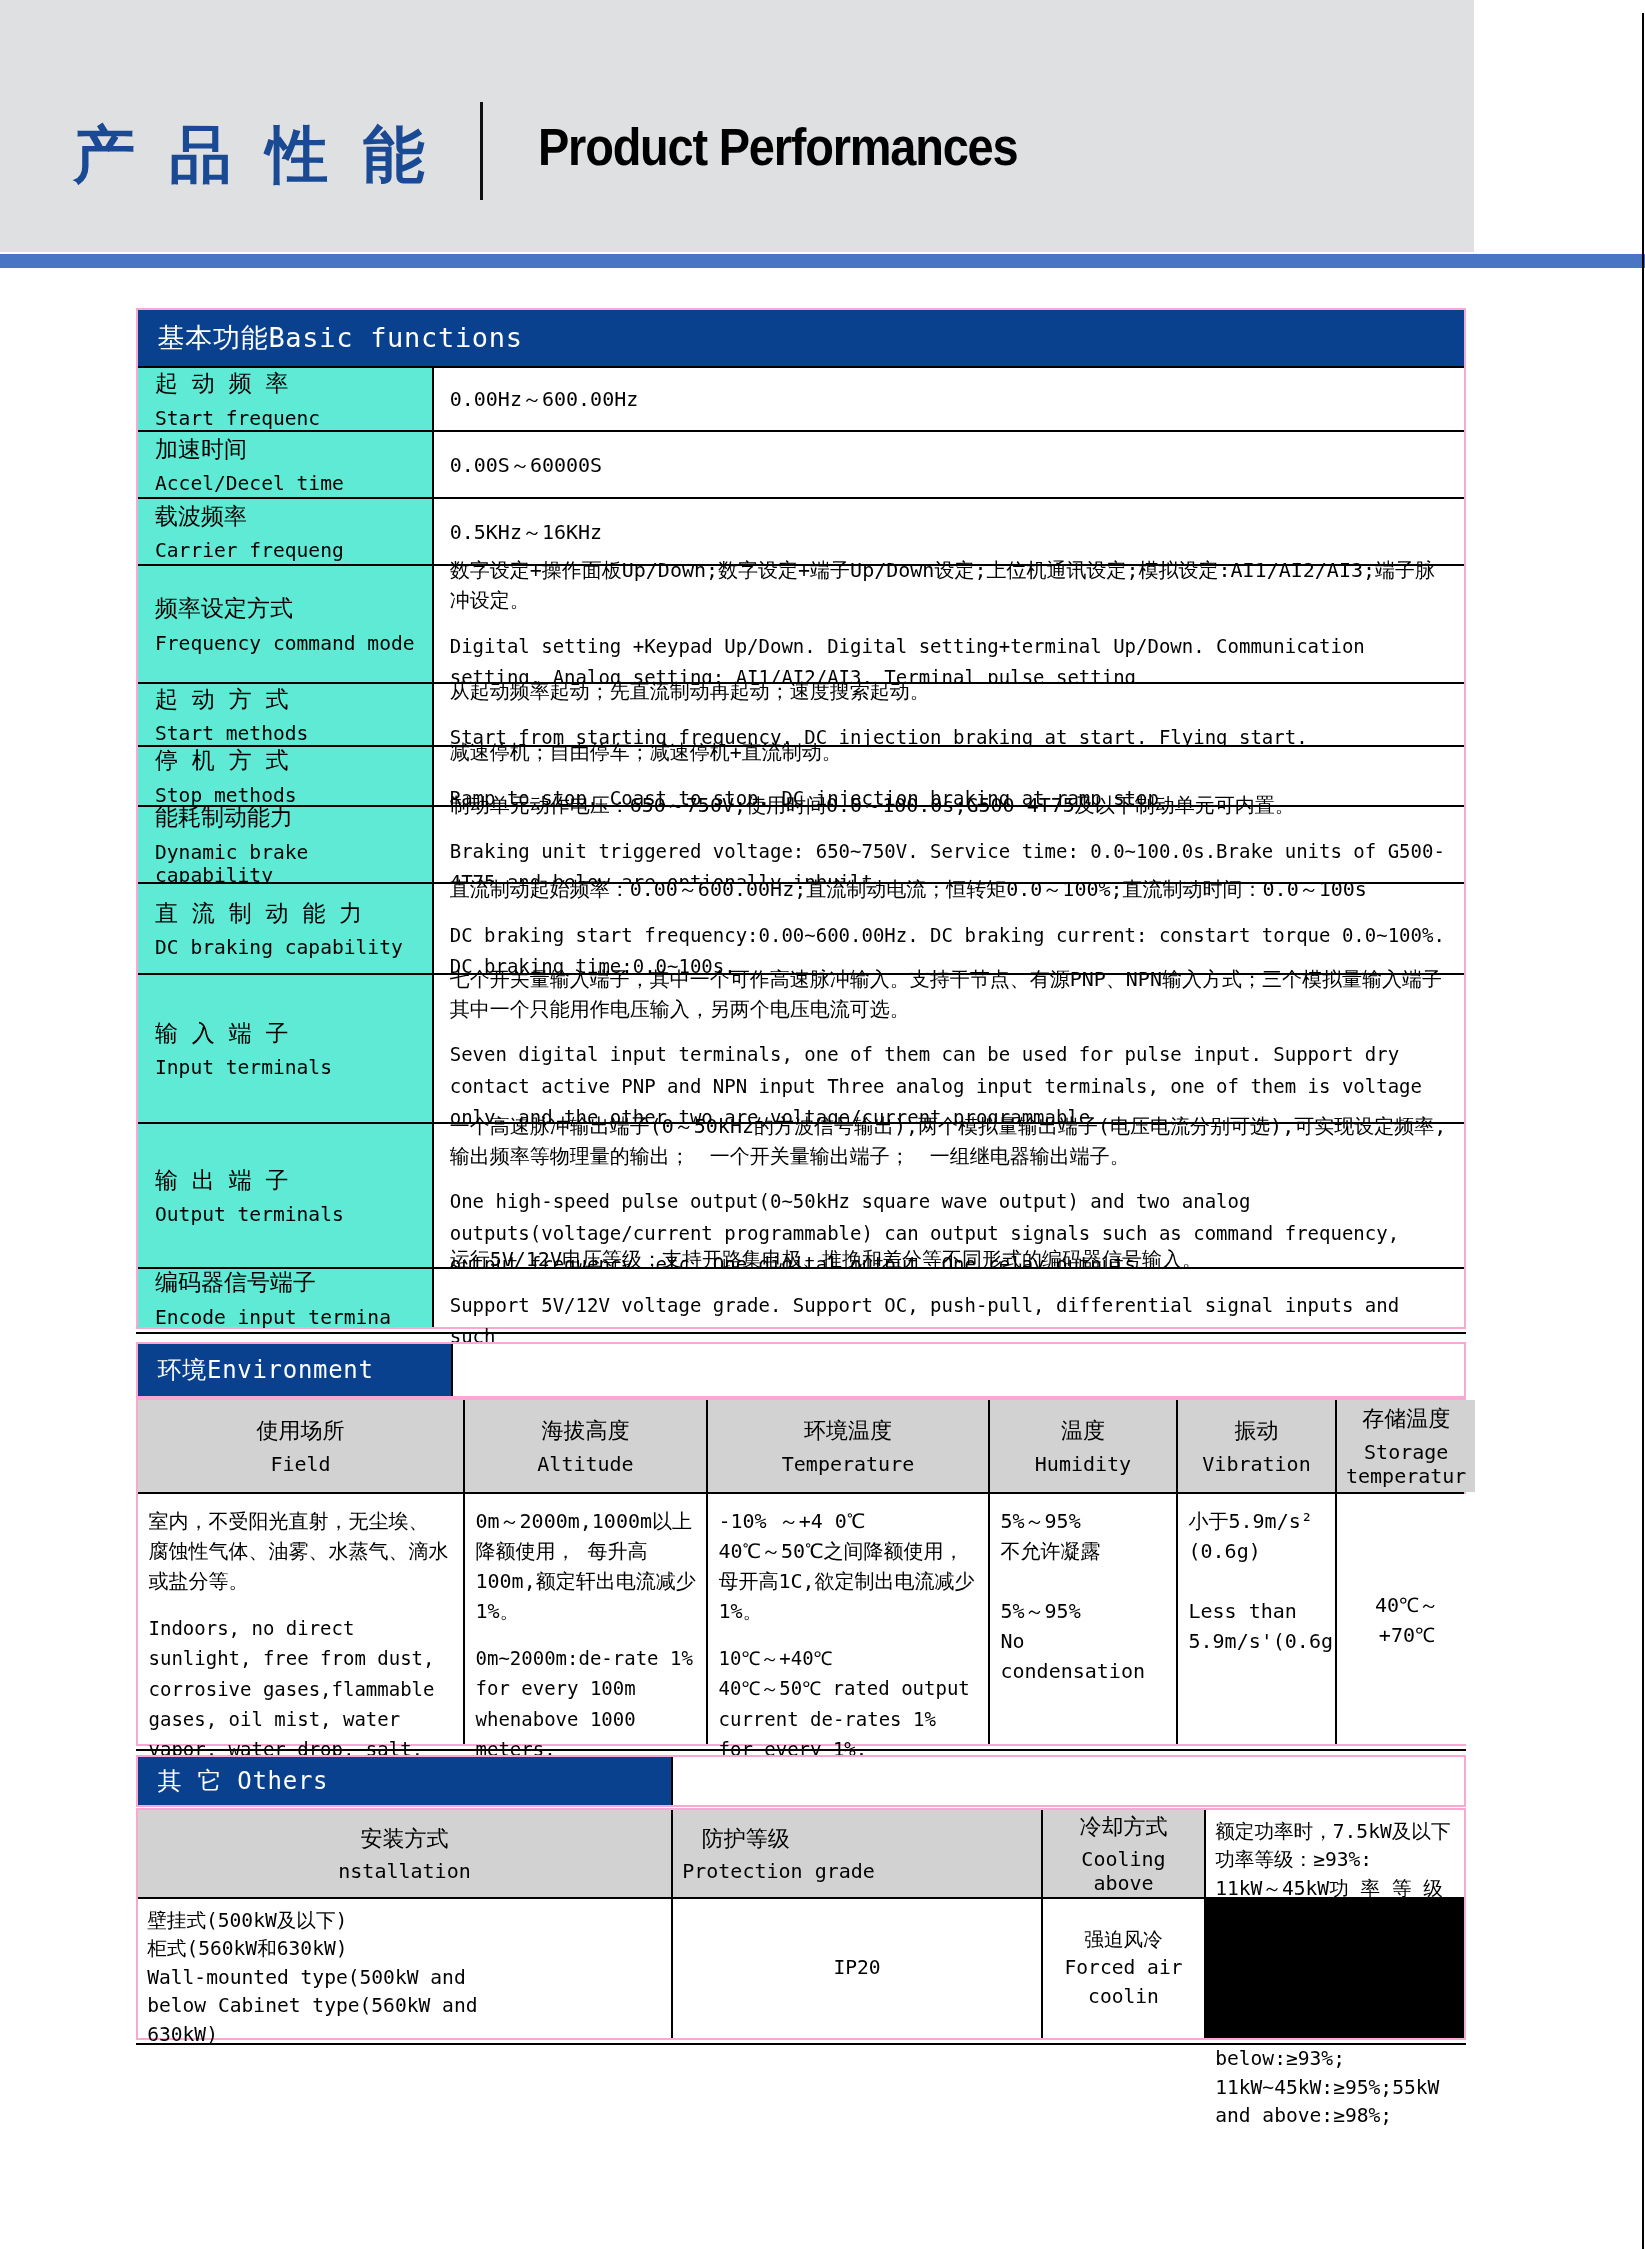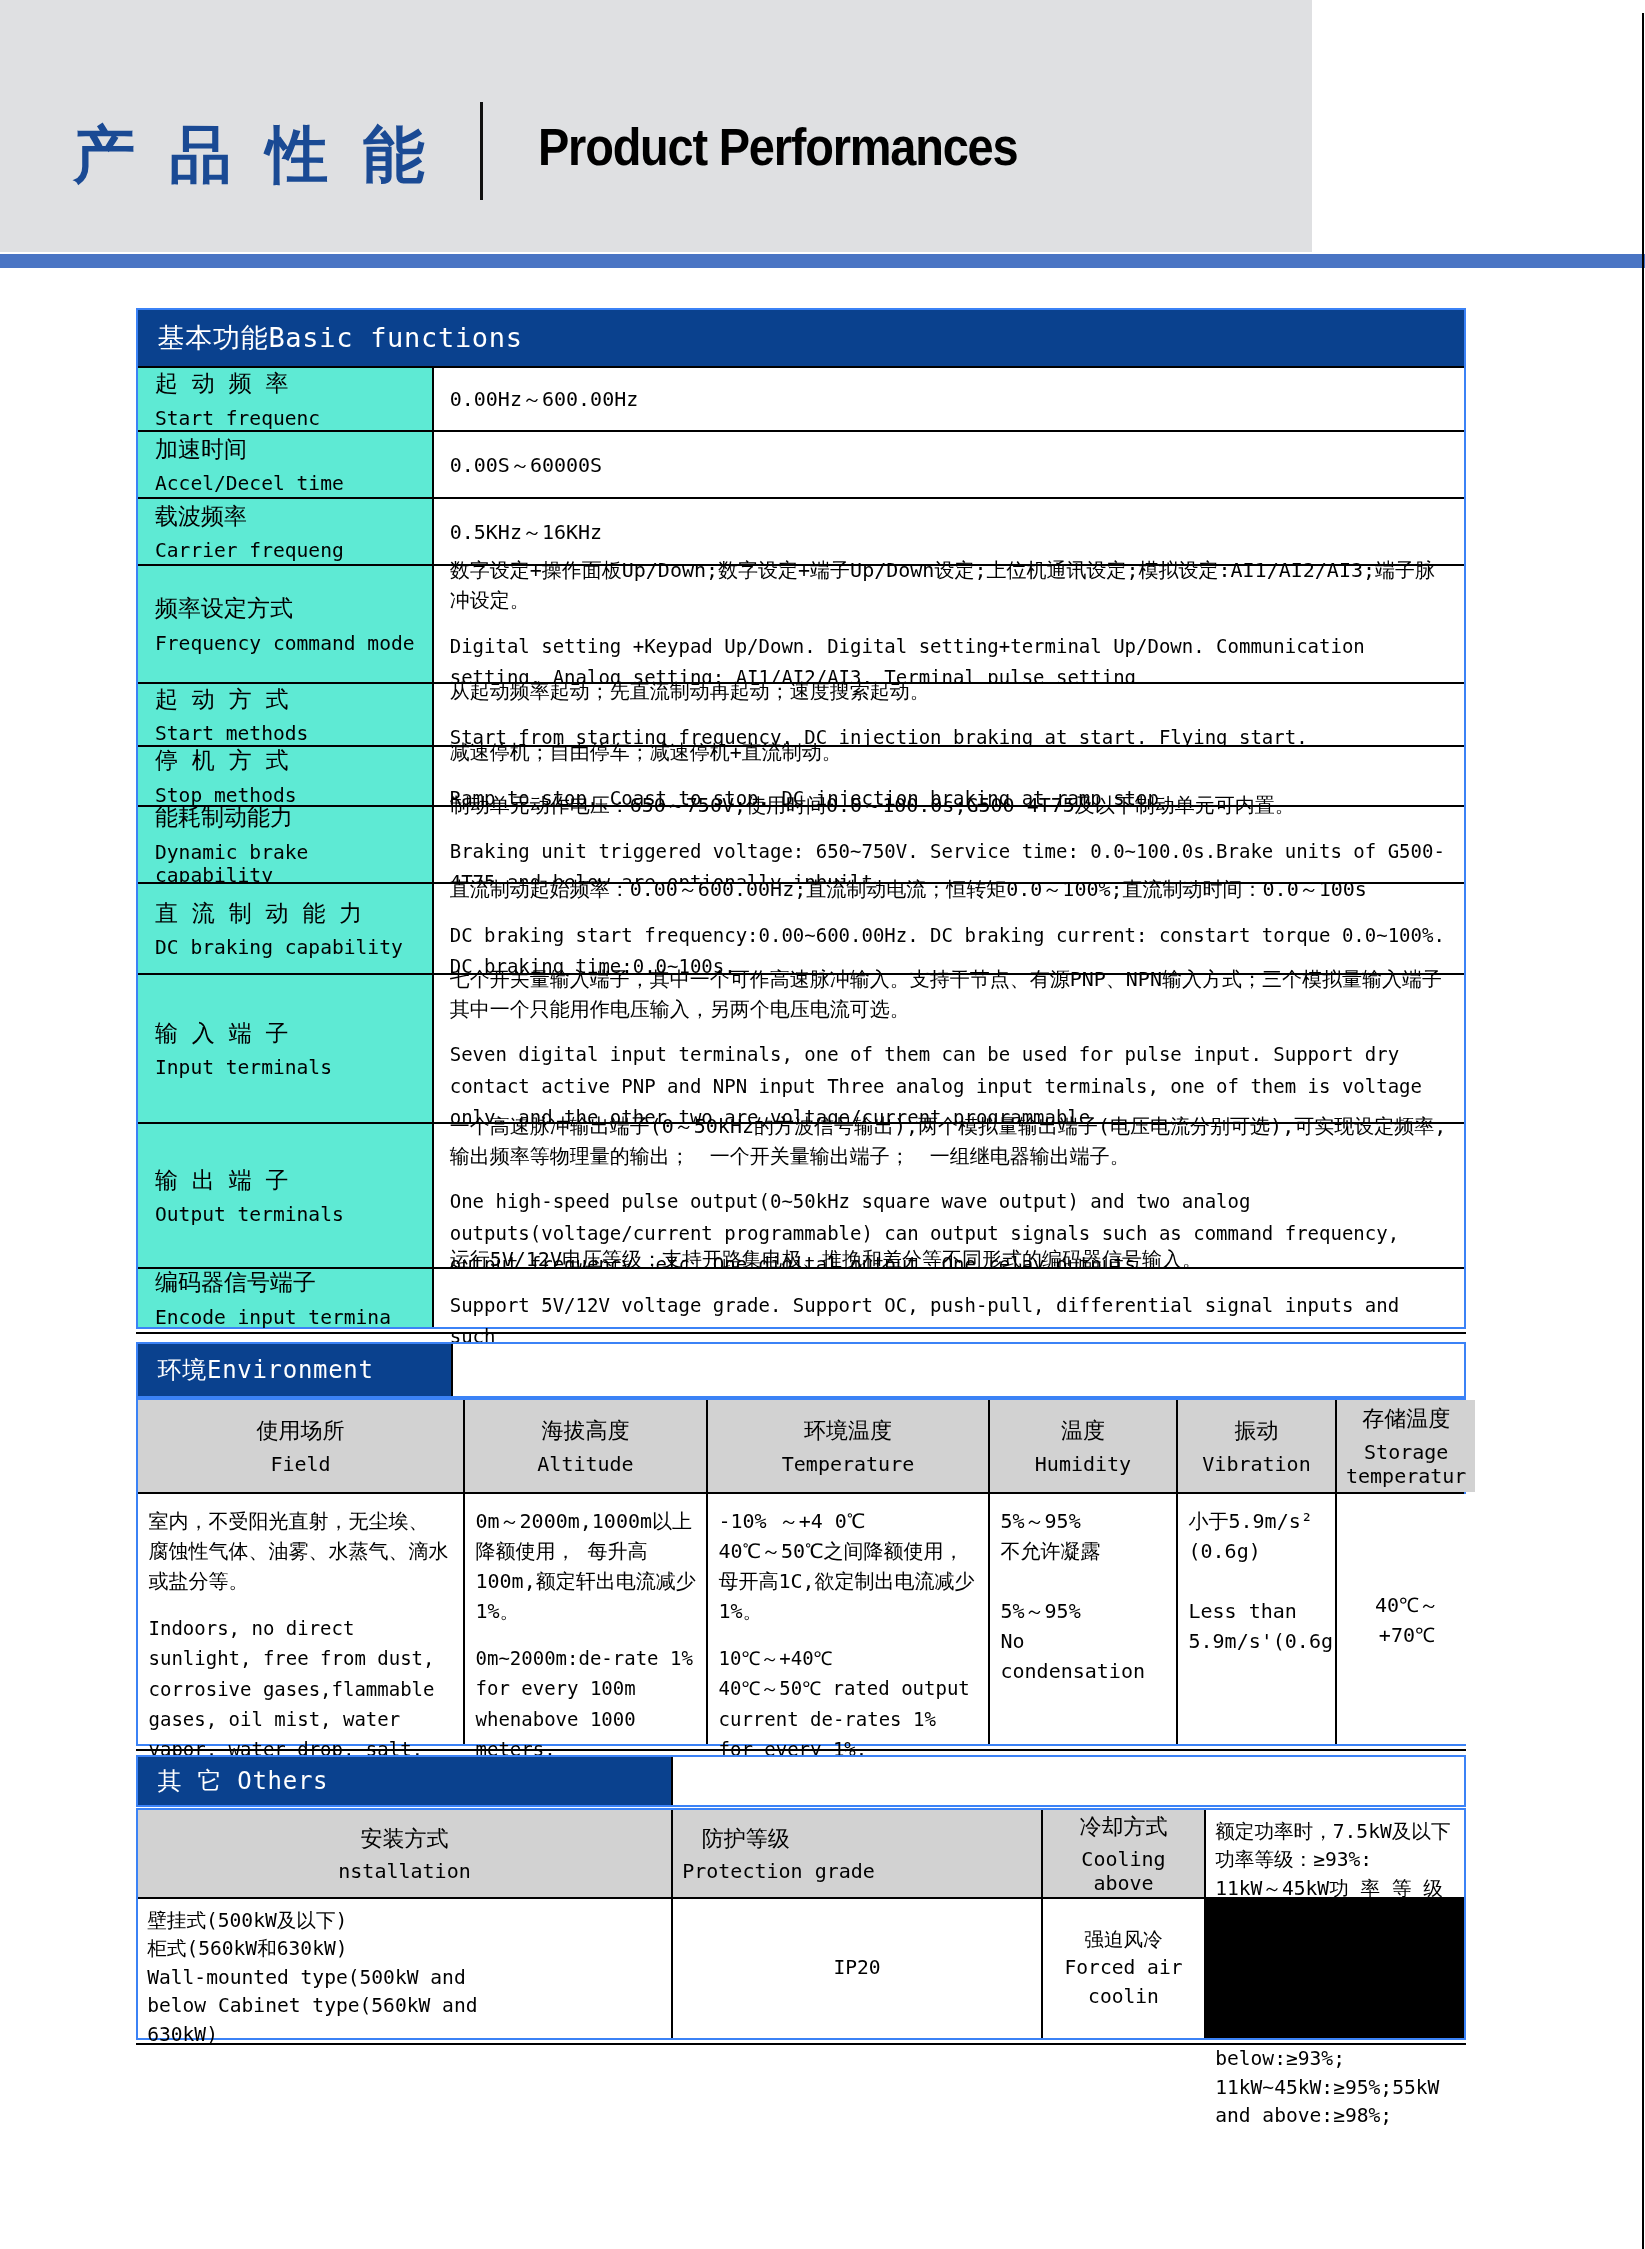--- a/index.html
+++ b/index.html
@@ -3,39 +3,39 @@
 <meta charset="utf-8">
 <style>
   html,body { margin:0; padding:0; background:#fff; }
   .page {
     position:relative; width:1646px; height:2250px; background:#ffffff;
     font-family:"DejaVu Sans Mono","Liberation Mono",monospace; color:#000;
     overflow:hidden;
   }
 
   
-  .band { position:absolute; left:0; top:0; width:1312px; height:252px; background:#dfe0e2; }
+  .band { position:absolute; left:0; top:0; width:1474px; height:252px; background:#dfe0e2; }
   .title-cn {
     position:absolute; left:73px; top:113px; font-size:62px; font-weight:bold;
     color:#1a4a94; letter-spacing:6.5px;
     font-family:"DejaVu Sans","Liberation Sans",sans-serif;
   }
   .title-divider { position:absolute; left:480px; top:102px; width:2.6px; height:98px; background:#101010; }
   .title-en {
     position:absolute; left:538px; top:118px; font-size:51px; font-weight:bold; color:#000;
     font-family:"Liberation Sans","DejaVu Sans",sans-serif; letter-spacing:-1.3px;
     transform:scaleX(.92); transform-origin:left center; white-space:nowrap;
   }
   .accent-bar { position:absolute; left:0; top:254px; width:1646px; height:14.4px; background:#4a75c4; }
   .page-edge { position:absolute; left:1642px; top:13px; width:2px; height:2237px; background:#000; }
 
   
   .tbl {
     position:absolute; left:136px; width:1330px; background:#000;
-    border:2px solid #3b82f6; display:grid; gap:2px; box-sizing:border-box;
+    border:2px solid #f9a8d4; display:grid; gap:2px; box-sizing:border-box;
   }
   .t-head {
     background:#0a418e; color:#fff; display:flex; align-items:center;
     padding-left:19.6px; font-size:27px; letter-spacing:0.7px;
   }
   .blank { background:#fff; }
   .dbl { position:absolute; left:136px; width:1330px; height:2px; background:#000; }
 
   
   .basic {

